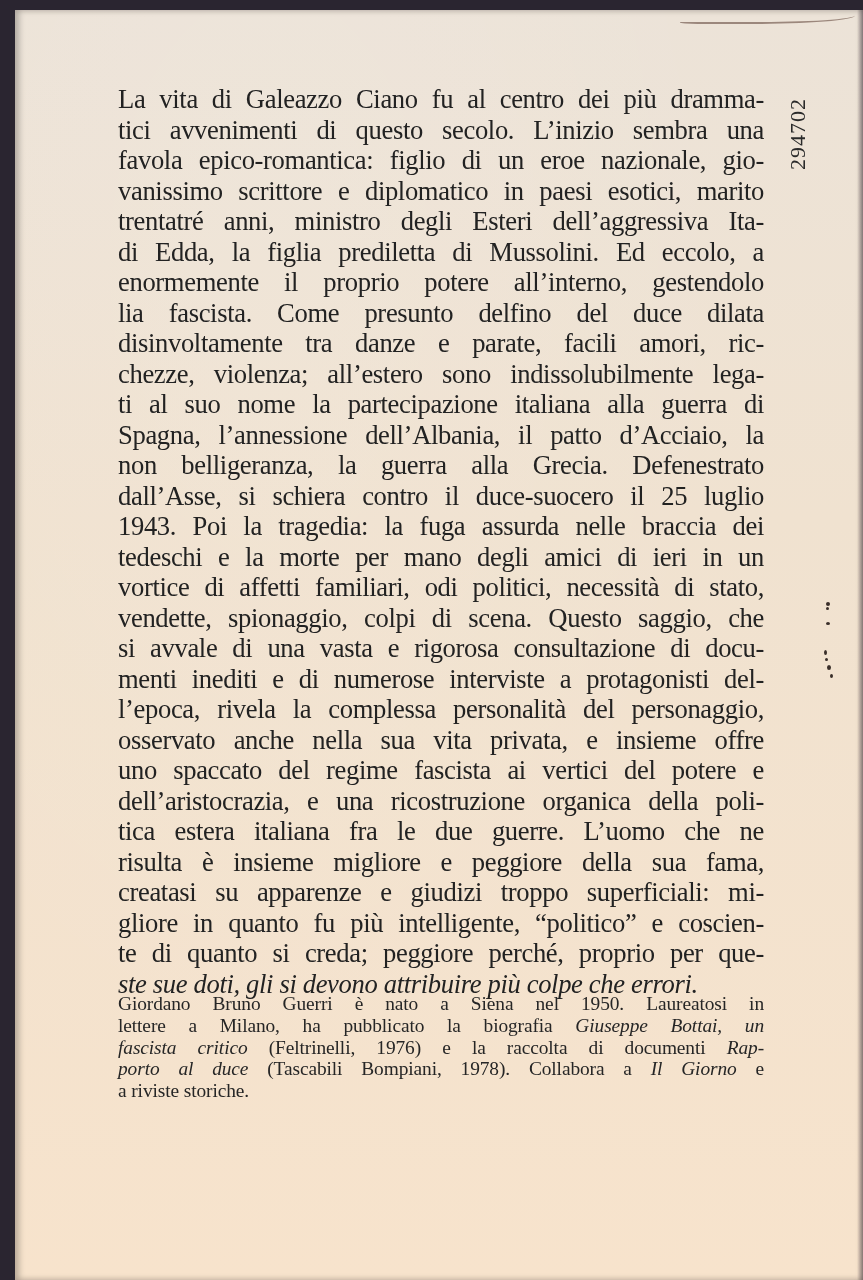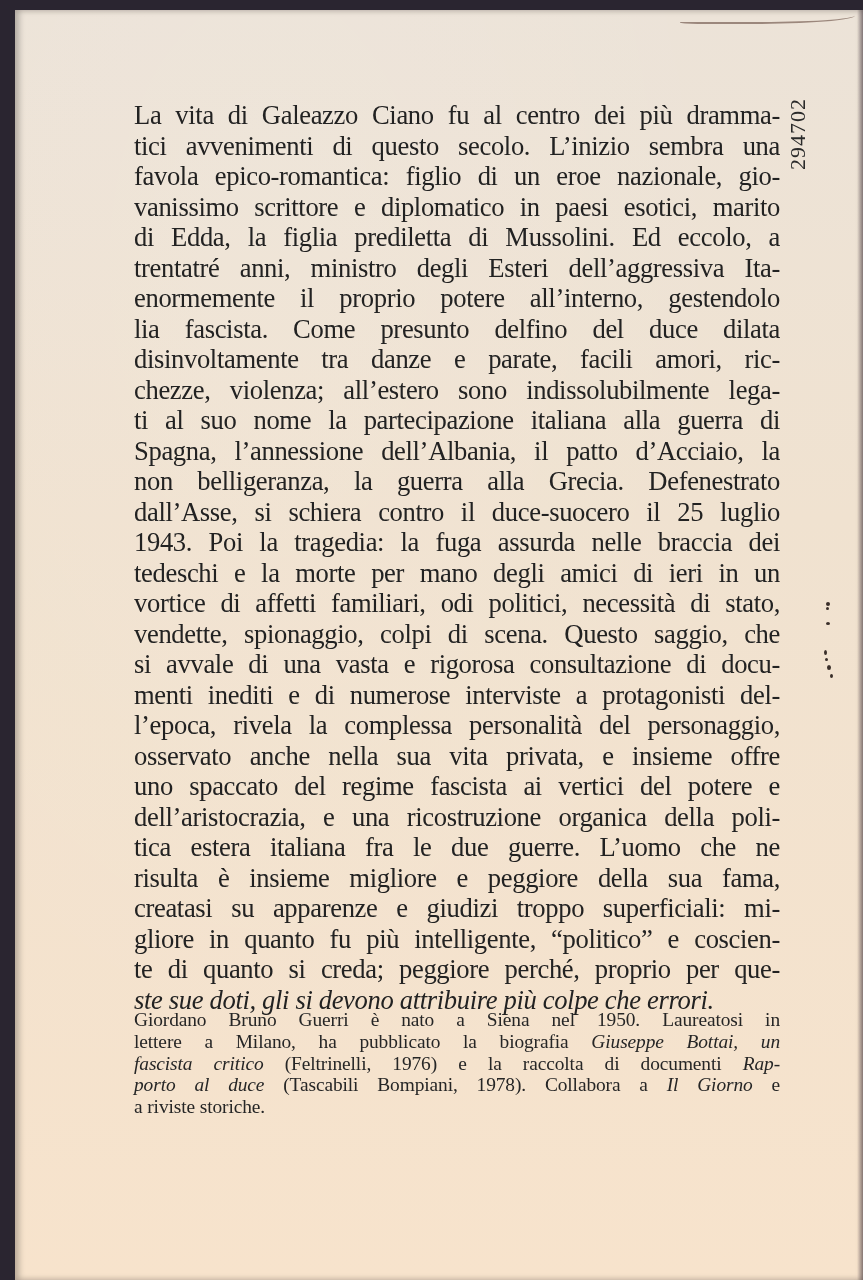--- a/index.html
+++ b/index.html
@@ -22,32 +22,32 @@
     border-bottom: 2px solid rgba(90,60,50,0.55);
     border-radius: 0 0 60% 10%;
   }
   .right-edge {
     position: absolute; right: 0; top: 10px; width: 6px; bottom: 0;
     background: linear-gradient(90deg, rgba(0,0,0,0), rgba(60,50,60,0.55));
   }
   .blurb {
     position: absolute; left: 118px; top: 84px; width: 646px;
     font-size: 26.6px; line-height: 30.5px; color: #222;
-    margin: 16px;
+    margin: 0;
   }
   .blurb .line {
     display: block; text-align: justify; text-align-last: justify;
     white-space: nowrap; height: 30.5px;
     letter-spacing: -0.35px;
   }
   .blurb .line.last { text-align-last: left; font-style: italic; }
   .bio {
     position: absolute; left: 118px; top: 993px; width: 646px;
     font-size: 19.4px; line-height: 21.8px; color: #262626;
-    margin: 16px;
+    margin: 0;
   }
   .bio .line {
     display: block; text-align: justify; text-align-last: justify; white-space: nowrap;
     letter-spacing: -0.1px;
   }
   .bio .line.last { text-align-last: left; }
   .catalog {
     position: absolute; left: 785px; top: 170px;
     transform: rotate(-90deg); transform-origin: left top;
     font-size: 22px; color: #2a2a2a; letter-spacing: 1px;
@@ -63,22 +63,22 @@
 <div class="edge-curl"></div>
 <div class="right-edge"></div>
 
 <div class="catalog">294702</div>
 
 <div class="blurb" id="blurb">
     <span class="line">La vita di Galeazzo Ciano fu al centro dei più dramma-</span>
     <span class="line">tici avvenimenti di questo secolo. L’inizio sembra una</span>
     <span class="line">favola epico-romantica: figlio di un eroe nazionale, gio-</span>
     <span class="line">vanissimo scrittore e diplomatico in paesi esotici, marito</span>
+    <span class="line">trentatré anni, ministro degli Esteri dell’aggressiva Ita-</span>
     <span class="line">di Edda, la figlia prediletta di Mussolini. Ed eccolo, a</span>
-    <span class="line">trentatré anni, ministro degli Esteri dell’aggressiva Ita-</span>
     <span class="line">enormemente il proprio potere all’interno, gestendolo</span>
     <span class="line">lia fascista. Come presunto delfino del duce dilata</span>
     <span class="line">disinvoltamente tra danze e parate, facili amori, ric-</span>
     <span class="line">chezze, violenza; all’estero sono indissolubilmente lega-</span>
     <span class="line">ti al suo nome la partecipazione italiana alla guerra di</span>
     <span class="line">Spagna, l’annessione dell’Albania, il patto d’Acciaio, la</span>
     <span class="line">non belligeranza, la guerra alla Grecia. Defenestrato</span>
     <span class="line">dall’Asse, si schiera contro il duce-suocero il 25 luglio</span>
     <span class="line">1943. Poi la tragedia: la fuga assurda nelle braccia dei</span>
     <span class="line">tedeschi e la morte per mano degli amici di ieri in un</span>

